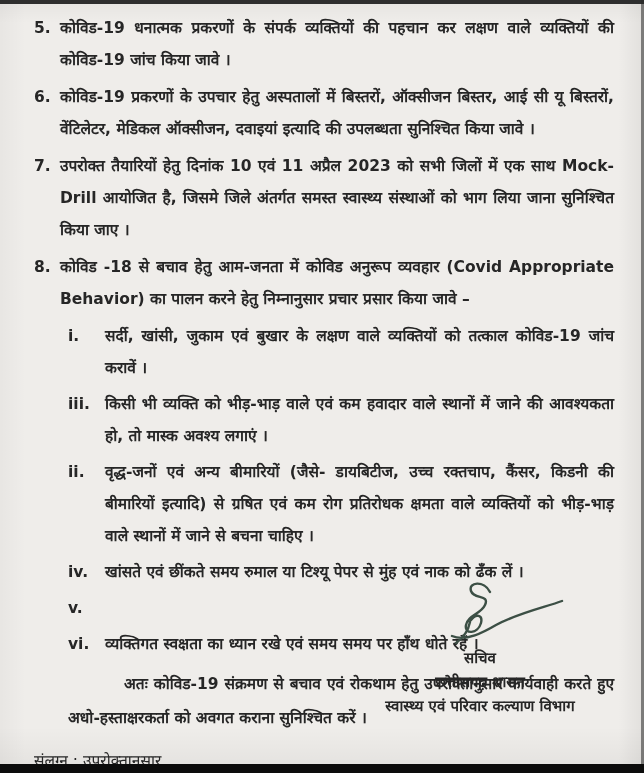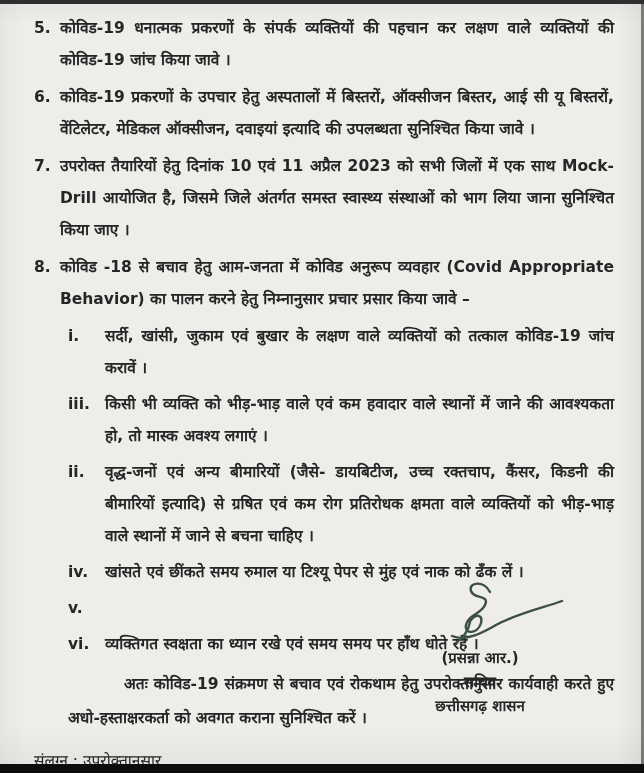--- a/index.html
+++ b/index.html
@@ -162,19 +162,19 @@
     <div class="enclosure">संलग्न : उपरोक्तानुसार</div>
   </div>
 
   <div class="signature-mark">
     <svg width="130" height="70" viewBox="0 0 130 70" fill="none" xmlns="http://www.w3.org/2000/svg">
       <path d="M52 14 C46 2, 30 4, 33 13 C36 22, 52 16, 47 27 C43 36, 30 37, 28 47 C26 57, 40 56, 43 45 C45 37, 38 35, 33 42 M32 44 C30 54, 25 60, 18 65 M14 58 C28 64, 46 54, 58 47 C80 35, 108 29, 124 23" stroke="currentColor" stroke-width="2.4" stroke-linecap="round" fill="none"></path>
     </svg>
   </div>
 
   <div class="sign-block">
-    <div>(प्रसन्ना आर.)</div>
     <div>सचिव</div>
     <div>छत्तीसगढ़ शासन</div>
+    <div>स्वास्थ्य एवं परिवार कल्याण विभाग</div>
   </div>
 
   <div class="bottom-edge"></div>
 </div>
 
 </body></html>

